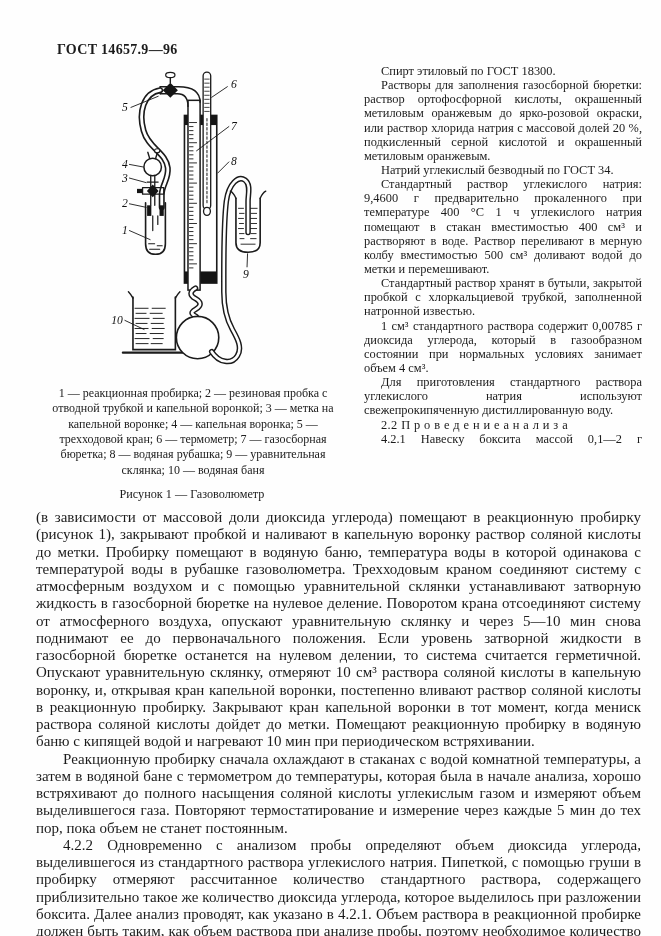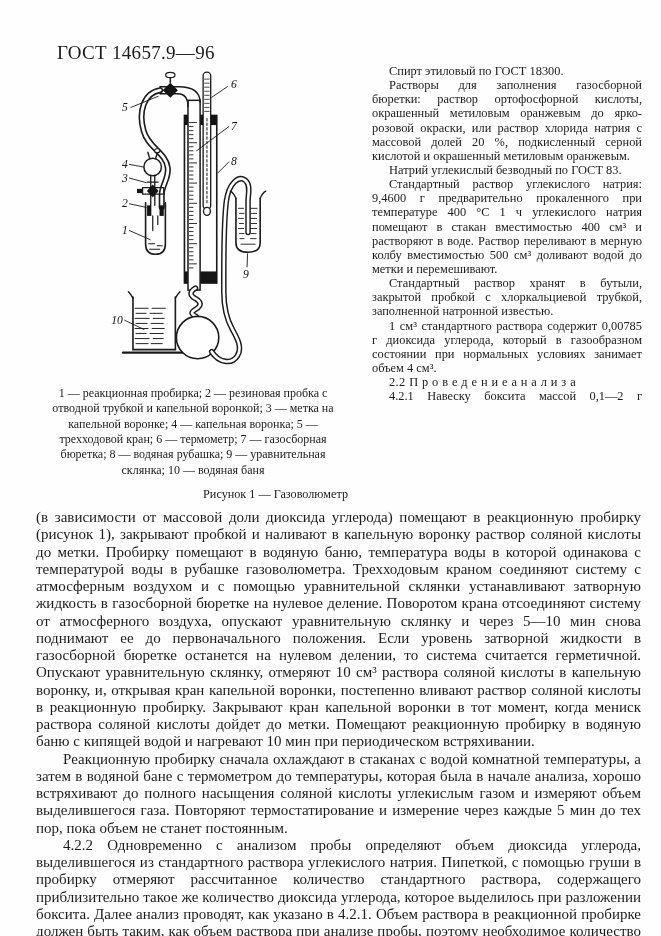--- a/index.html
+++ b/index.html
@@ -3,33 +3,33 @@
 <meta charset="utf-8">
 <style>
   html,body{margin:0;padding:0;background:#e8e8e8;}
   .page{
     position:relative;width:661px;height:936px;background:#fefefe;
     font-family:"Liberation Serif", serif;color:#1b1b1b;margin:0 auto;
     overflow:hidden;
   }
   .header{
     position:absolute;top:42px;left:57px;
-    font-weight:normal;font-size:19px;letter-spacing:.3px;
+    font-weight:bold;font-size:14px;letter-spacing:.3px;
   }
   .content{position:absolute;top:64px;left:0;width:661px;}
   .columns{display:flex;padding:0 19px 0 36px;}
   .fig-col{width:312px;flex:none;padding-top:2px;}
   .fig-svg{display:block;margin-left:2px;}
   .caption{
     font-size:12px;line-height:1.28;text-align:center;
     padding:2px 8px 0 10px;color:#202020;
   }
-  .fig-title{font-size:12.2px;text-align:right;margin-top:9px;}
+  .fig-title{font-size:12.2px;text-align:center;margin-top:9px;}
   .text-col{
-    flex:1;margin-left:24px;font-size:12.4px;line-height:1.14;
+    flex:1;margin-left:16px;font-size:12.4px;line-height:1.14;
     text-align:justify;hyphens:auto;-webkit-hyphens:auto;
   }
   .text-col p{margin:0;text-indent:17px;}
   .text-col p.heading{letter-spacing:.4px;white-space:nowrap;}
   .text-col p.stretch{text-align-last:justify;}
   .main-text{
     padding:7px 20px 0 36px;font-size:15px;line-height:1.15;
     text-align:justify;hyphens:auto;-webkit-hyphens:auto;
   }
   .main-text p{margin:0;text-indent:27px;}
@@ -160,24 +160,25 @@
           </g>
         </svg>
 
         <div class="caption">1 — реакционная пробирка; 2 — резиновая пробка с отводной трубкой и капельной воронкой; 3 — метка на капельной воронке; 4 — капельная воронка; 5 — трехходовой кран; 6 — термометр; 7 — газосборная бюретка; 8 — водяная рубашка; 9 — уравнительная склянка; 10 — водяная баня</div>
         <div class="fig-title">Рисунок 1 — Газоволюметр</div>
       </div>
 
       <div class="text-col">
         <p>Спирт этиловый по ГОСТ 18300.</p>
         <p>Растворы для заполнения газосборной бюретки: раствор ортофосфорной кислоты, окрашенный метиловым оранжевым до ярко-розовой окраски, или раствор хлорида натрия с массовой долей 20 %, подкисленный серной кислотой и окрашенный метиловым оранжевым.</p>
-        <p>Натрий углекислый безводный по ГОСТ 83.</p>
+        <p>Натрий углекислый безводный по ГОСТ 34.</p>
         <p>Стандартный раствор углекислого натрия: 9,4600 г предварительно прокаленного при температуре 400 °С 1 ч углекислого натрия помещают в стакан вместимостью 400 см³ и растворяют в воде. Раствор переливают в мерную колбу вместимостью 500 см³ доливают водой до метки и перемешивают.</p>
         <p>Стандартный раствор хранят в бутыли, закрытой пробкой с хлоркальциевой трубкой, заполненной натронной известью.</p>
         <p>1 см³ стандартного раствора содержит 0,00785 г диоксида углерода, который в газообразном состоянии при нормальных условиях занимает объем 4 см³.</p>
+        <p>Для приготовления стандартного раствора углекислого натрия используют свежепрокипяченную дистиллированную воду.</p>
         <p class="heading">2.2 П р о в е д е н и е   а н а л и з а</p>
         <p class="stretch">4.2.1 Навеску боксита массой 0,1—2 г</p>
       </div>
     </div>
 
     <div class="main-text">
       <p class="no-indent">(в зависимости от массовой доли диоксида углерода) помещают в реакционную пробирку (рисунок 1), закрывают пробкой и наливают в капельную воронку раствор соляной кислоты до метки. Пробирку помещают в водяную баню, температура воды в которой одинакова с температурой воды в рубашке газоволюметра. Трехходовым краном соединяют систему с атмосферным воздухом и с помощью уравнительной склянки устанавливают затворную жидкость в газосборной бюретке на нулевое деление. Поворотом крана отсоединяют систему от атмосферного воздуха, опускают уравнительную склянку и через 5—10 мин снова поднимают ее до первоначального положения. Если уровень затворной жидкости в газосборной бюретке останется на нулевом делении, то система считается герметичной. Опускают уравнительную склянку, отмеряют 10 см³ раствора соляной кислоты в капельную воронку, и, открывая кран капельной воронки, постепенно вливают раствор соляной кислоты в реакционную пробирку. Закрывают кран капельной воронки в тот момент, когда мениск раствора соляной кислоты дойдет до метки. Помещают реакционную пробирку в водяную баню с кипящей водой и нагревают 10 мин при периодическом встряхивании.</p>
       <p>Реакционную пробирку сначала охлаждают в стаканах с водой комнатной температуры, а затем в водяной бане с термометром до температуры, которая была в начале анализа, хорошо встряхивают до полного насыщения соляной кислоты углекислым газом и измеряют объем выделившегося газа. Повторяют термостатирование и измерение через каждые 5 мин до тех пор, пока объем не станет постоянным.</p>
       <p>4.2.2 Одновременно с анализом пробы определяют объем диоксида углерода, выделившегося из стандартного раствора углекислого натрия. Пипеткой, с помощью груши в пробирку отмеряют рассчитанное количество стандартного раствора, содержащего приблизительно такое же количество диоксида углерода, которое выделилось при разложении боксита. Далее анализ проводят, как указано в 4.2.1. Объем раствора в реакционной пробирке должен быть таким, как объем раствора при анализе пробы, поэтому необходимое количество раствора соляной кислоты для разложения углекислого натрия рассчитывают по разности объемов раствора соляной кислоты (10 см³), прибавляемой при разложении пробы боксита и стандартного раствора углекислого натрия, взятого на определение.</p>
     </div>

